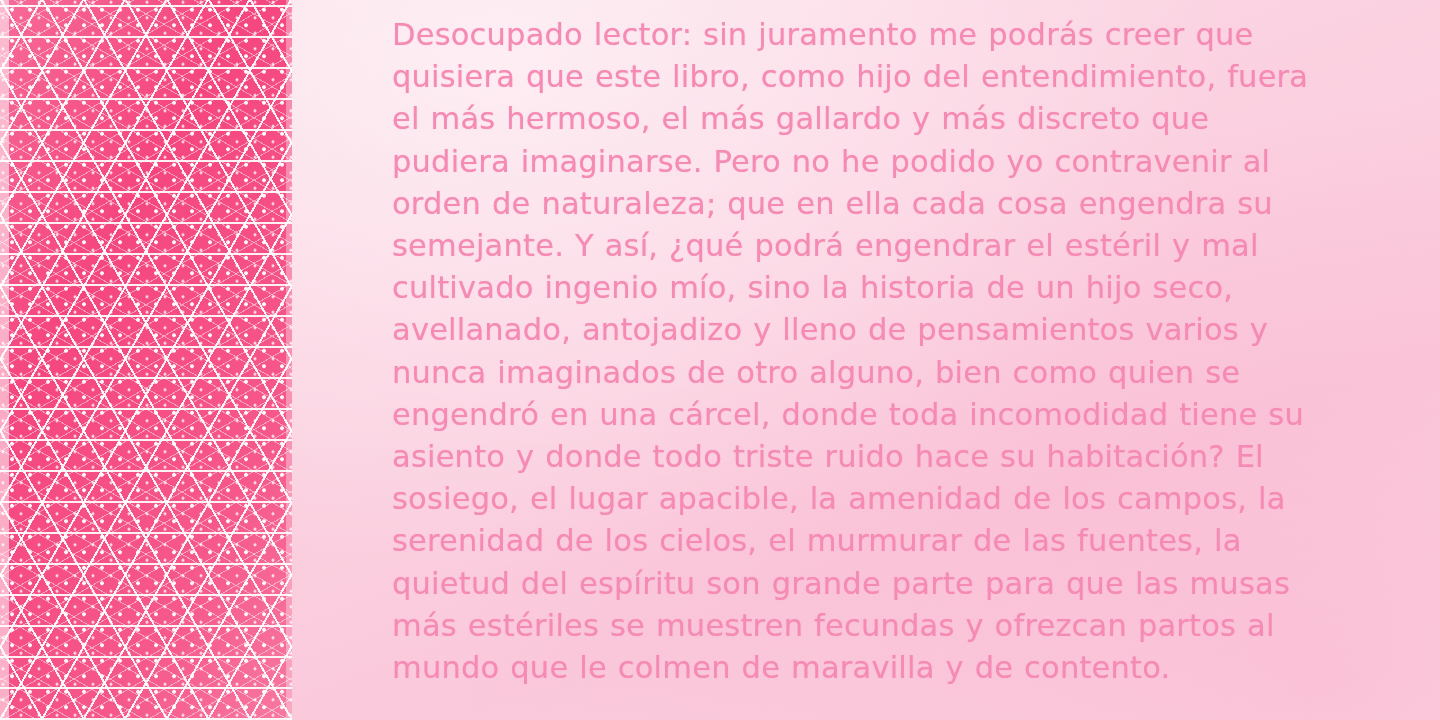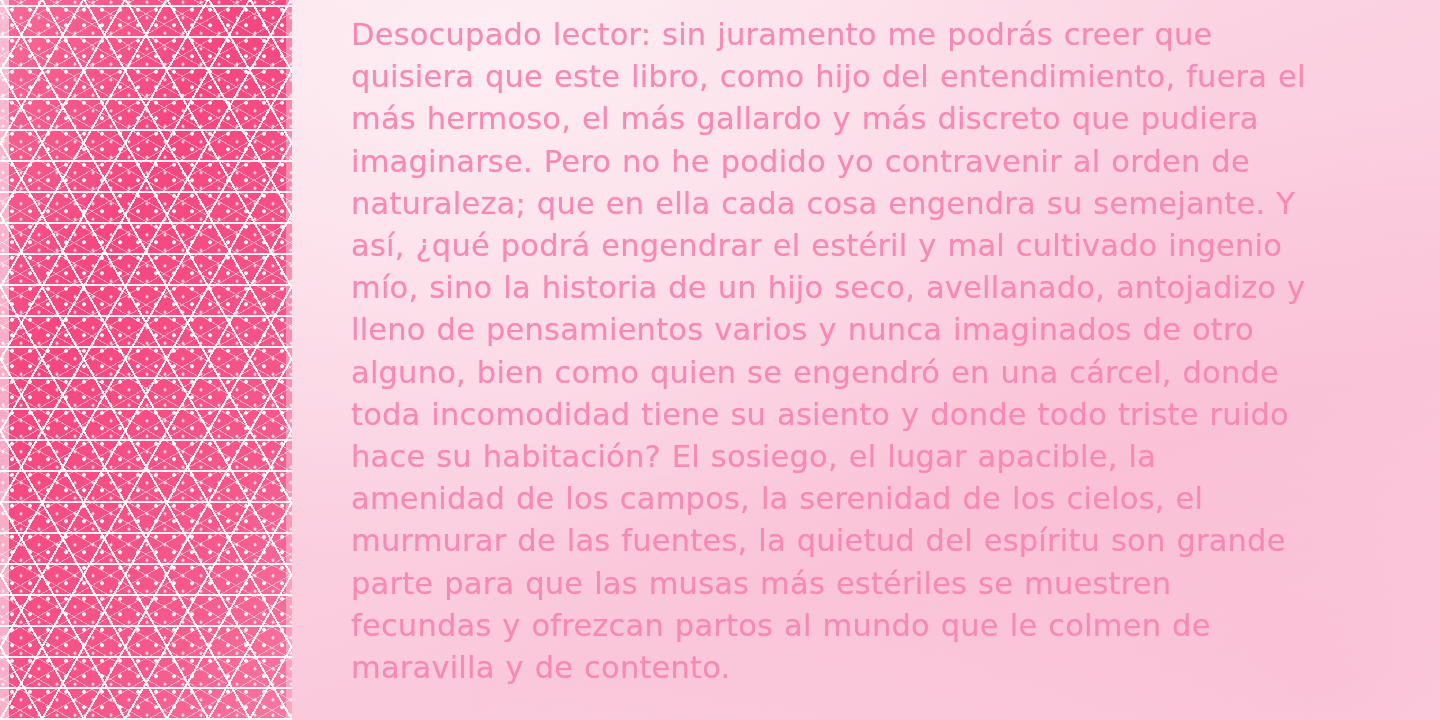--- a/index.html
+++ b/index.html
@@ -71,21 +71,21 @@
   .band-wash {
     position: absolute; inset: 0;
     background: linear-gradient(120deg, rgba(255,255,255,0.20) 0%, rgba(255,255,255,0) 35%, rgba(255,255,255,0.10) 75%, rgba(255,255,255,0.28) 100%);
     pointer-events: none;
   }
 
   
   .text-column {
     position: relative;
     flex: 1 1 auto;
-    padding: 14px 120px 10px 59px;
+    padding: 14px 120px 10px 100px;
     box-sizing: border-box;
   }
   .paper-wash {
     position: absolute;
     inset: 0;
     background:
       radial-gradient(ellipse at 18% 8%, rgba(255,255,255,0.55) 0%, rgba(255,255,255,0) 55%),
       radial-gradient(ellipse at 90% 95%, rgba(250,170,200,0.45) 0%, rgba(255,255,255,0) 60%);
     pointer-events: none;
   }

